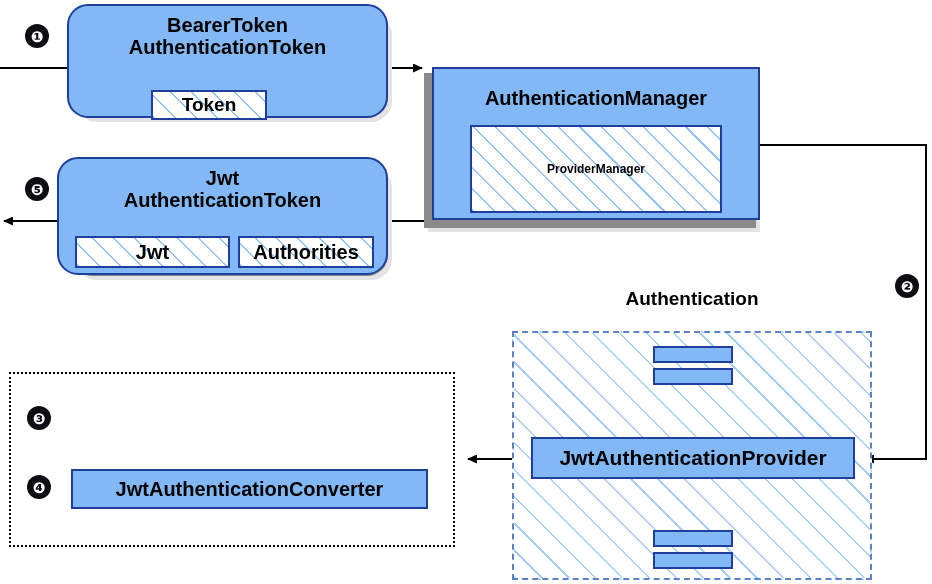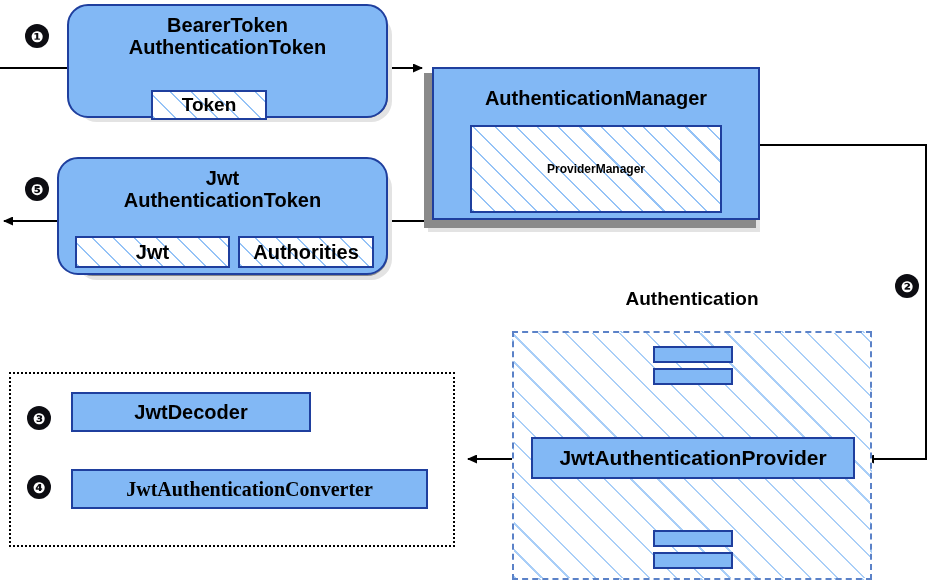--- a/index.html
+++ b/index.html
@@ -199,27 +199,24 @@
   <div class="shadow sh-light" style="left:524px;top:447px;width:336px;height:42px;"></div>
   <div class="shadow sh-dark" style="left:520px;top:443px;width:336px;height:42px;"></div>
   <div class="node" style="left:531px;top:437px;width:324px;height:42px;font-size:21px;text-align:right;">
     <span>JwtAuthenticationProvider</span>
   </div>
 
   <div class="group-black" style="left:9px;top:372px;width:446px;height:175px;"></div>
 
   <div class="shadow sh-light" style="left:77px;top:400px;width:235px;height:42px;"></div>
   <div class="shadow sh-dark" style="left:73px;top:396px;width:235px;height:42px;"></div>
-  <div class="node" style="left:71px;top:392px;width:240px;height:40px;font-size:20px;">
-    <span>JwtDecoder</span>
-  </div>
 
   <div class="shadow sh-light" style="left:77px;top:477px;width:352px;height:42px;"></div>
   <div class="shadow sh-dark" style="left:73px;top:473px;width:352px;height:42px;"></div>
-  <div class="node" style="left:71px;top:469px;width:357px;height:40px;font-size:20px;font-family:Liberation Serif, serif;">
+  <div class="node" style="left:71px;top:469px;width:357px;height:40px;font-size:20px;">
     <span>JwtAuthenticationConverter</span>
   </div>
 
   <div class="shadow sh-light" style="left:428px;top:77px;width:332px;height:155px;"></div>
   <div class="shadow sh-dark" style="left:424px;top:73px;width:332px;height:155px;"></div>
   <div class="node" style="left:432px;top:67px;width:328px;height:153px;justify-content:flex-start;padding-top:18px;font-size:20px;">
     <span>AuthenticationManager</span>
   </div>
   <div class="hatch" style="left:470px;top:125px;width:252px;height:88px;font-size:12px;">
     <span>ProviderManager</span>

